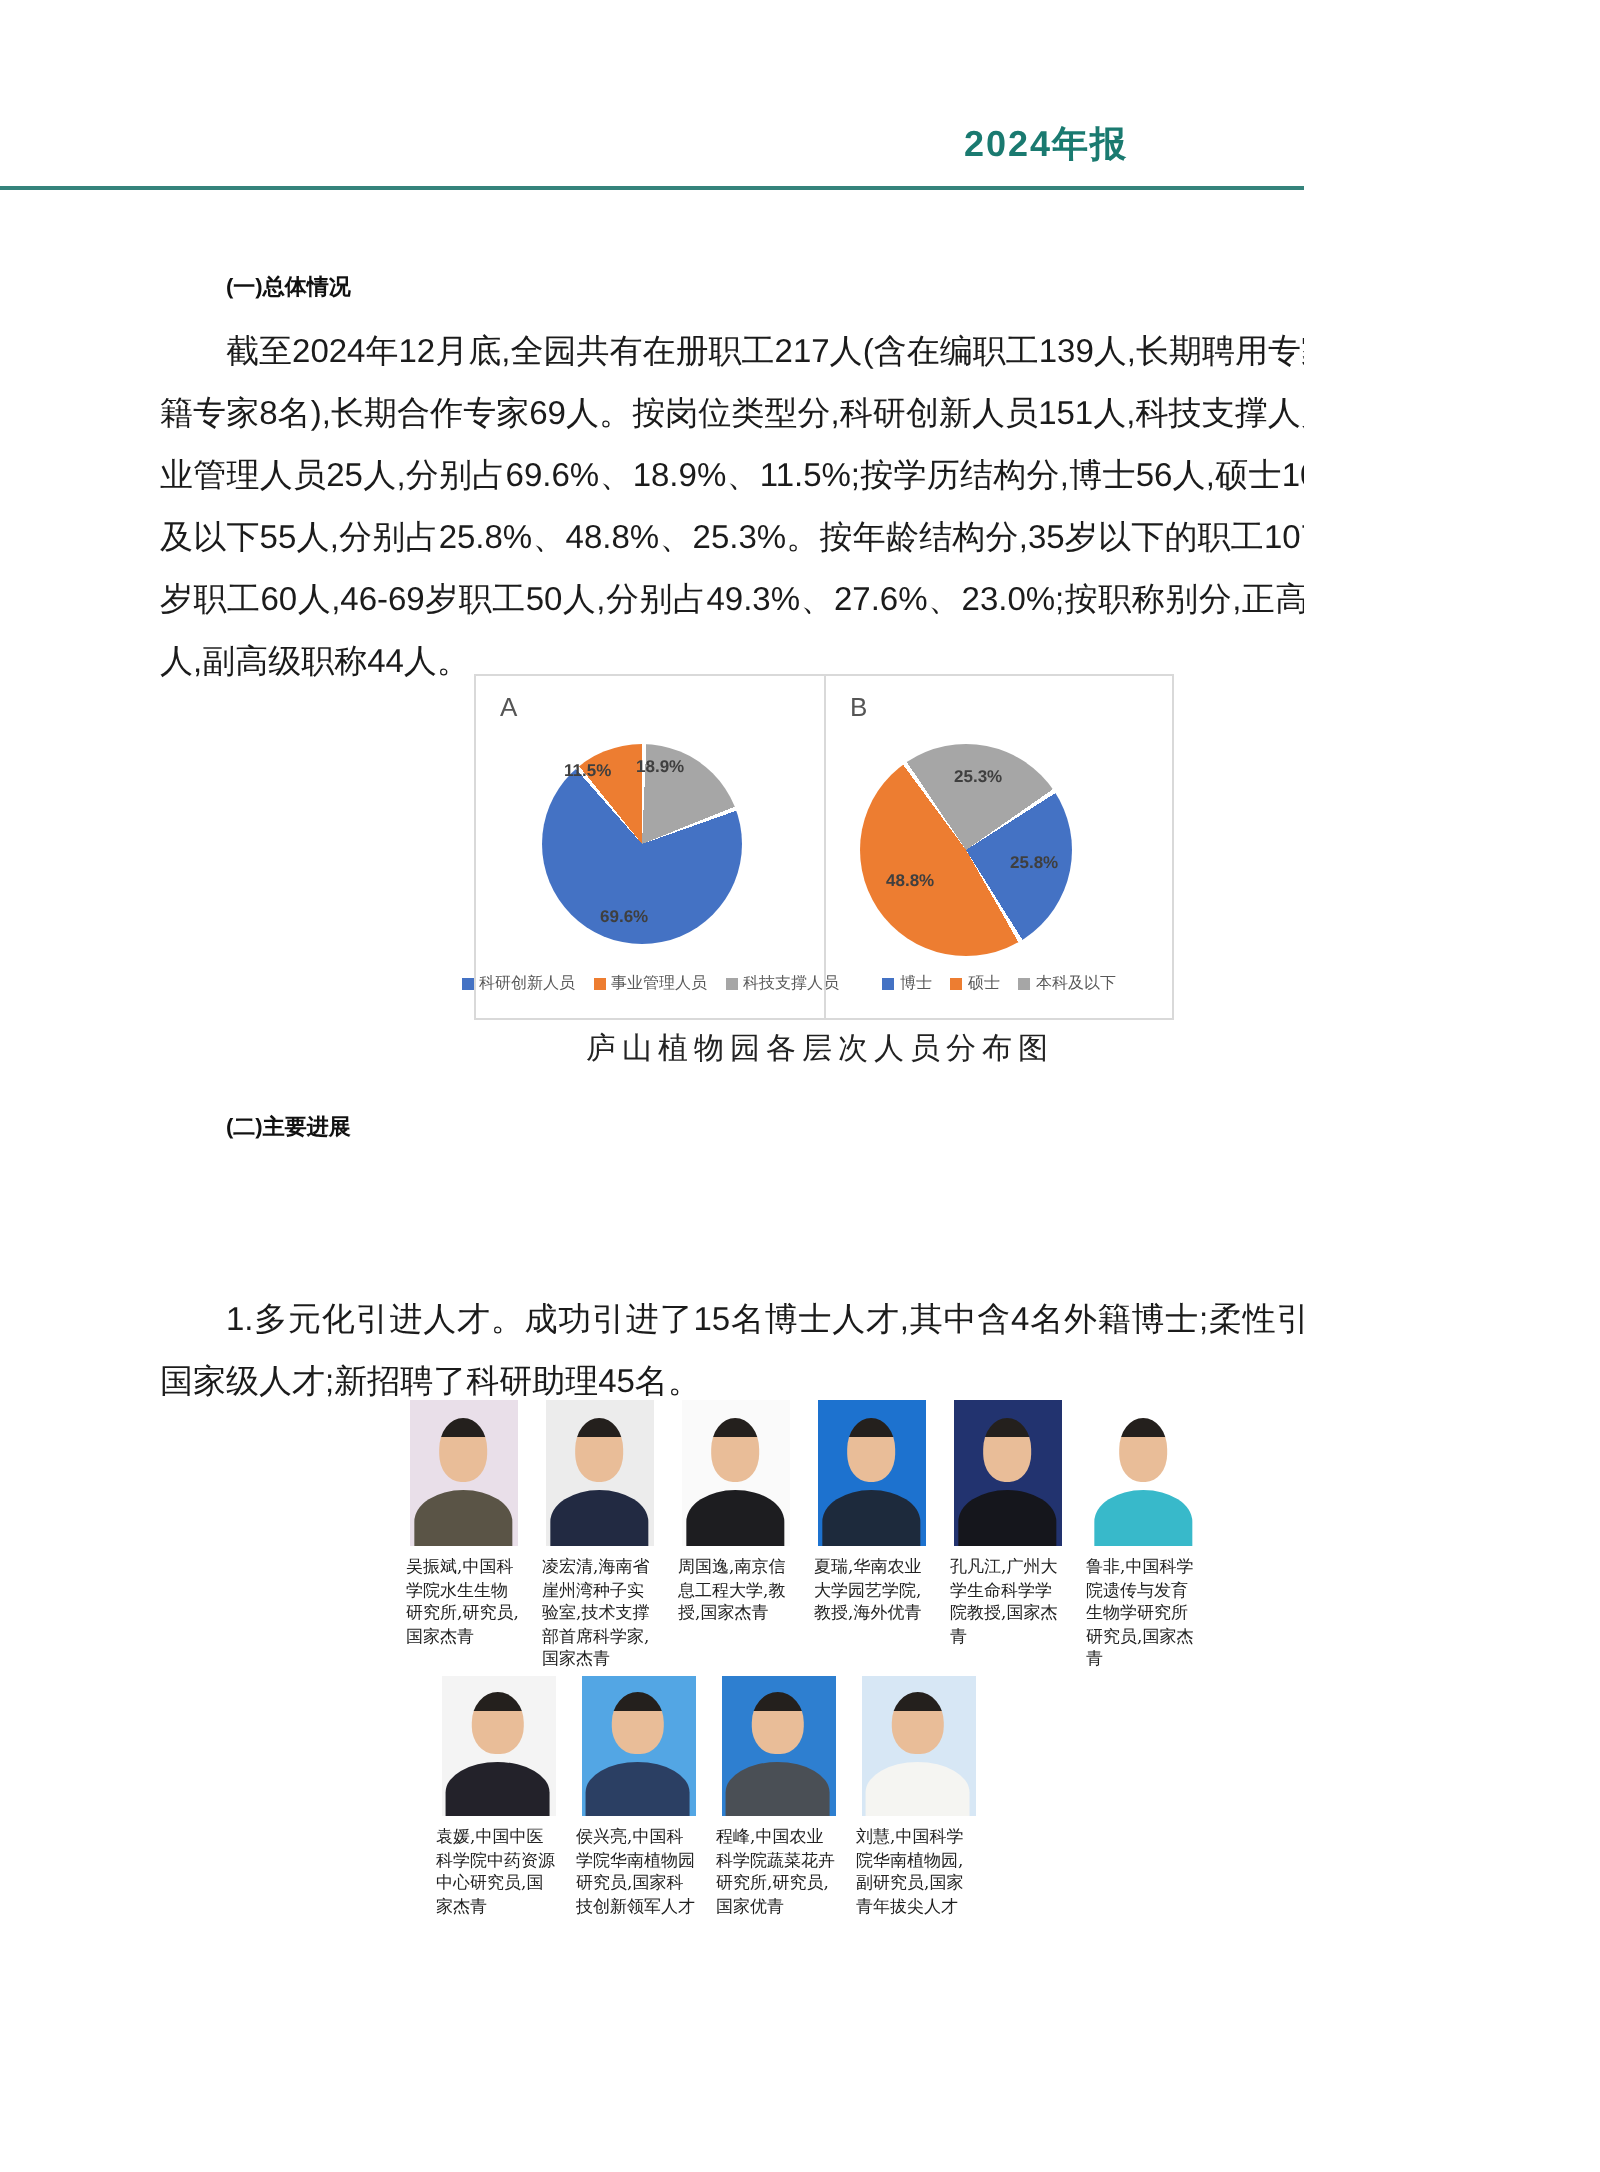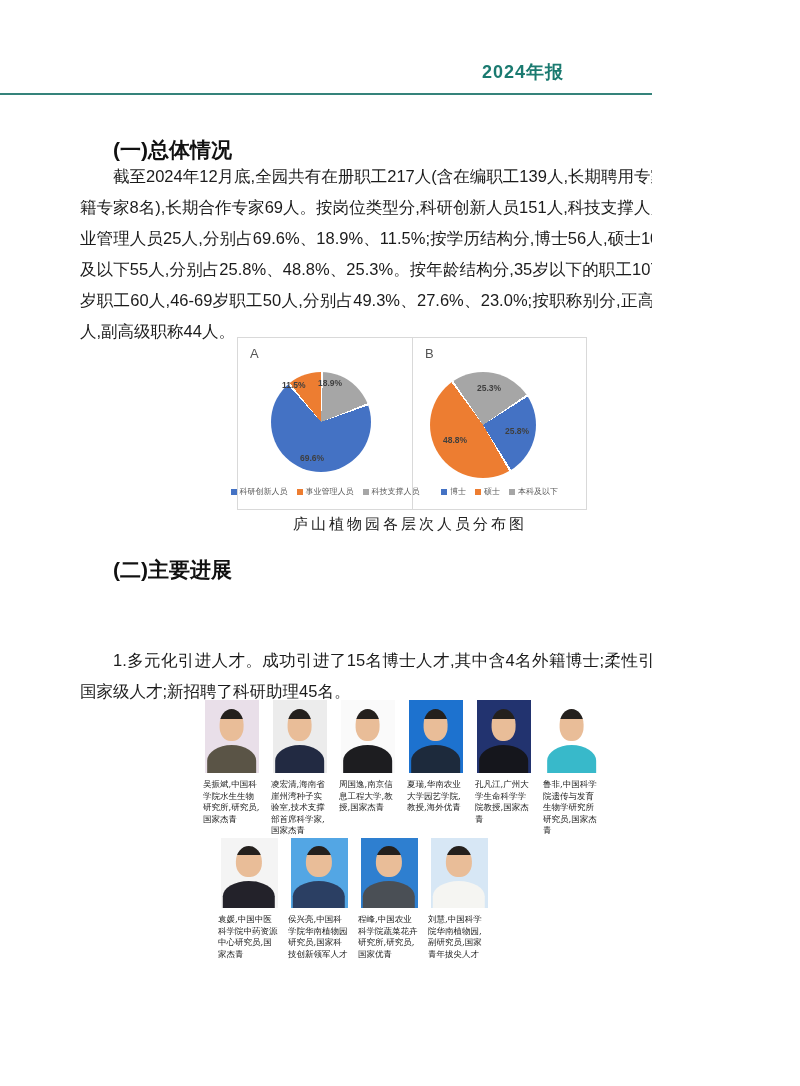--- a/index.html
+++ b/index.html
@@ -5,21 +5,21 @@
   html,body{margin:0;padding:0;background:#ffffff;}
   .canvas{position:relative;width:652px;height:1086px;background:#ffffff;overflow:hidden;
           font-family:"Liberation Sans","DejaVu Sans",sans-serif;color:#1a1a1a;}
 
   
   .report-title{position:absolute;top:60px;right:88px;font-size:18px;font-weight:600;
                 color:#1a7a70;letter-spacing:1px;}
   .header-rule{position:absolute;top:93px;left:0;width:719px;height:2px;background:#35837b;}
 
   
-  .sec-heading{position:absolute;left:113px;font-size:21px;font-weight:700;color:#111;}
+  .sec-heading{position:absolute;left:113px;font-size:11px;font-weight:700;color:#111;}
   .h1{top:136px;} .h2{top:556px;}
   .para{position:absolute;left:80px;width:643px;font-size:16.5px;line-height:31px;
         text-align:justify;text-indent:2em;color:#1b1b1b;}
   .p1{top:161px;} .p2{top:583px;} .p3{top:645px;}
 
   
   .figure{position:absolute;left:237px;top:337px;width:348px;height:171px;
           border:1px solid #d9d9d9;background:#fff;display:flex;}
   .panel{position:relative;width:174px;height:171px;box-sizing:border-box;}
   .panel+.panel{border-left:1px solid #d9d9d9;}

